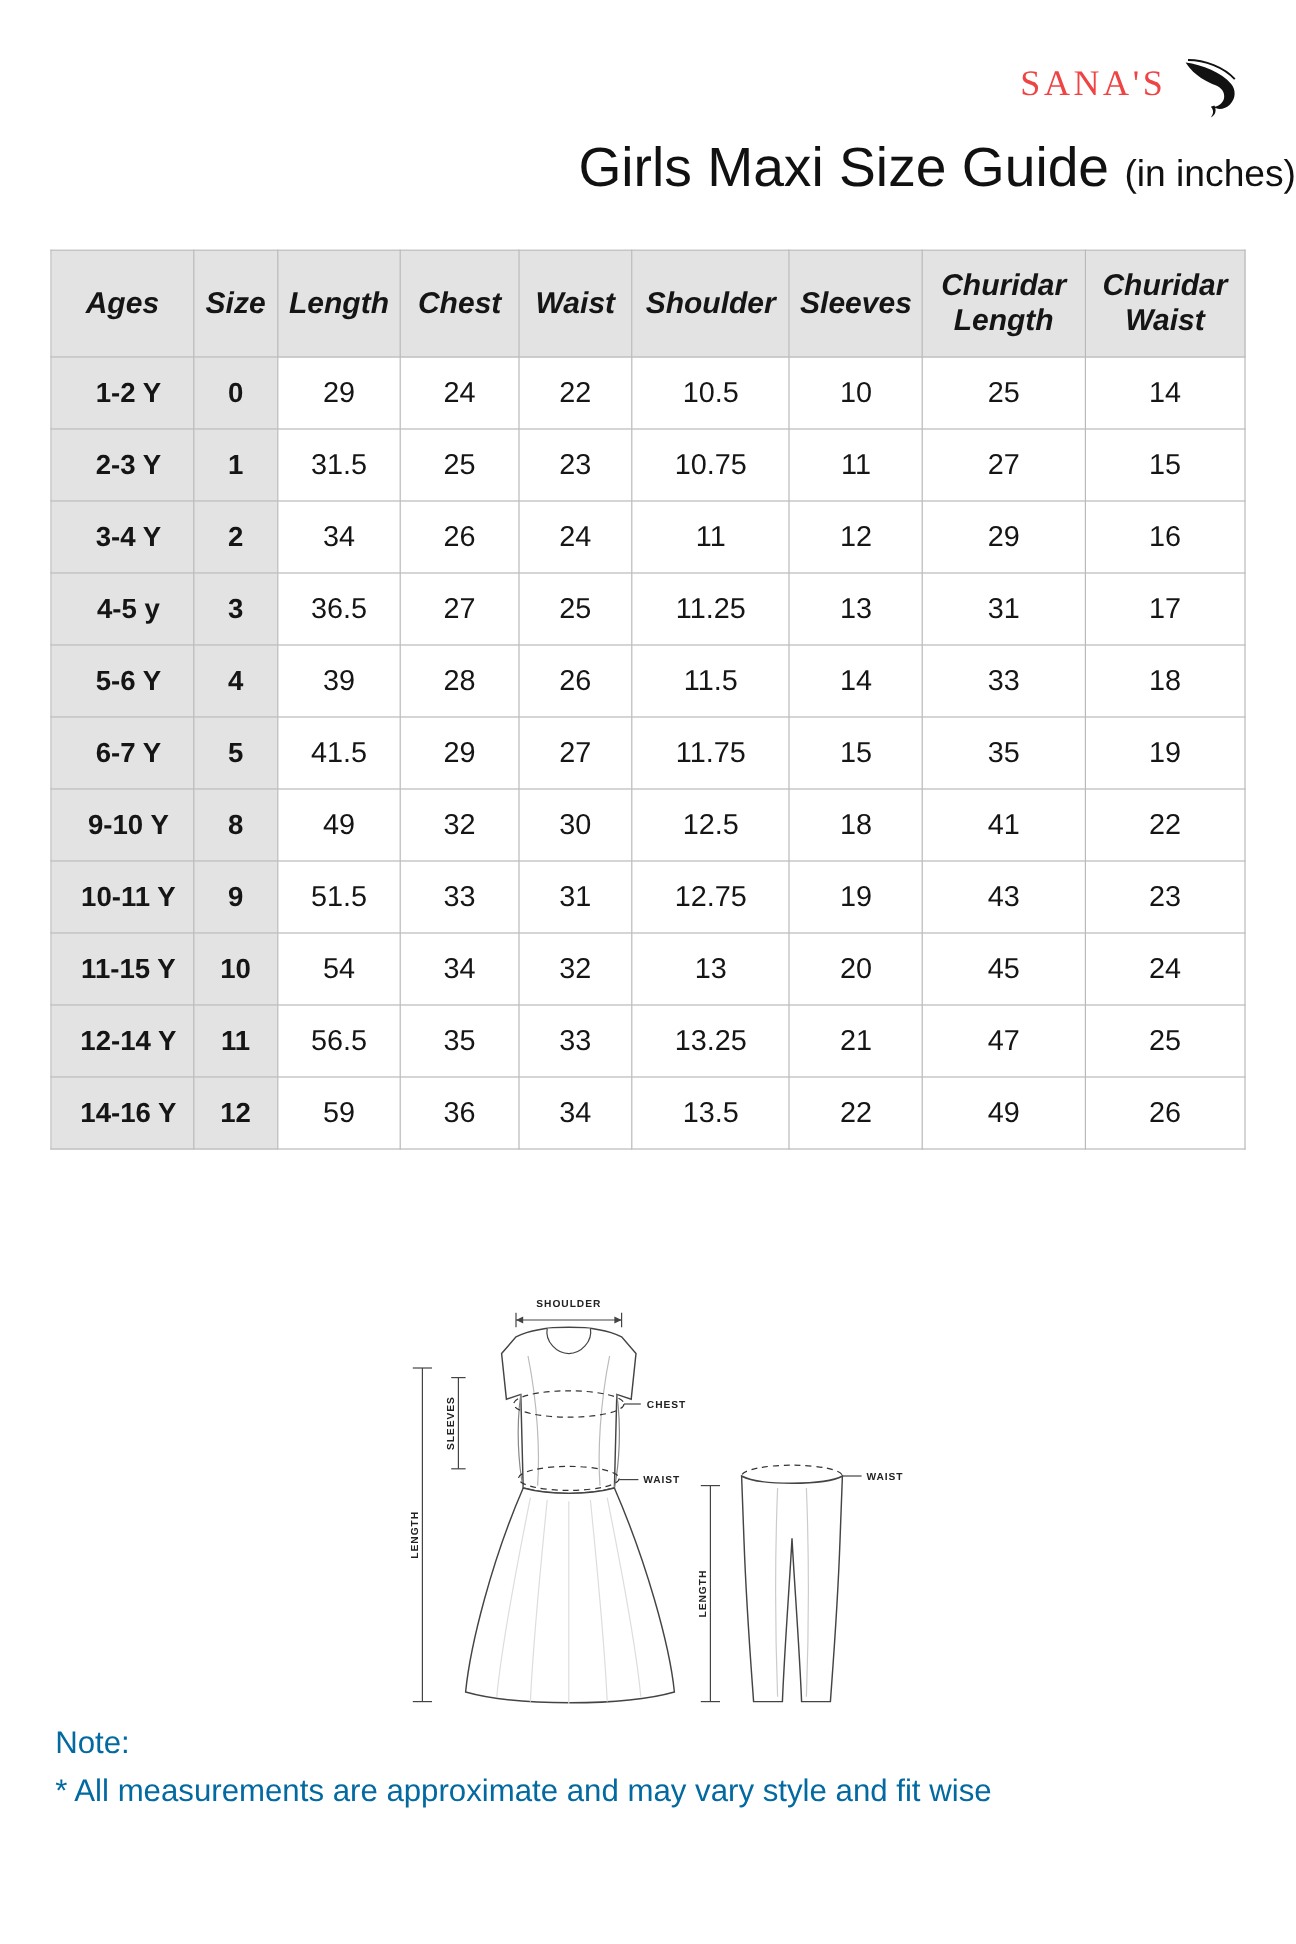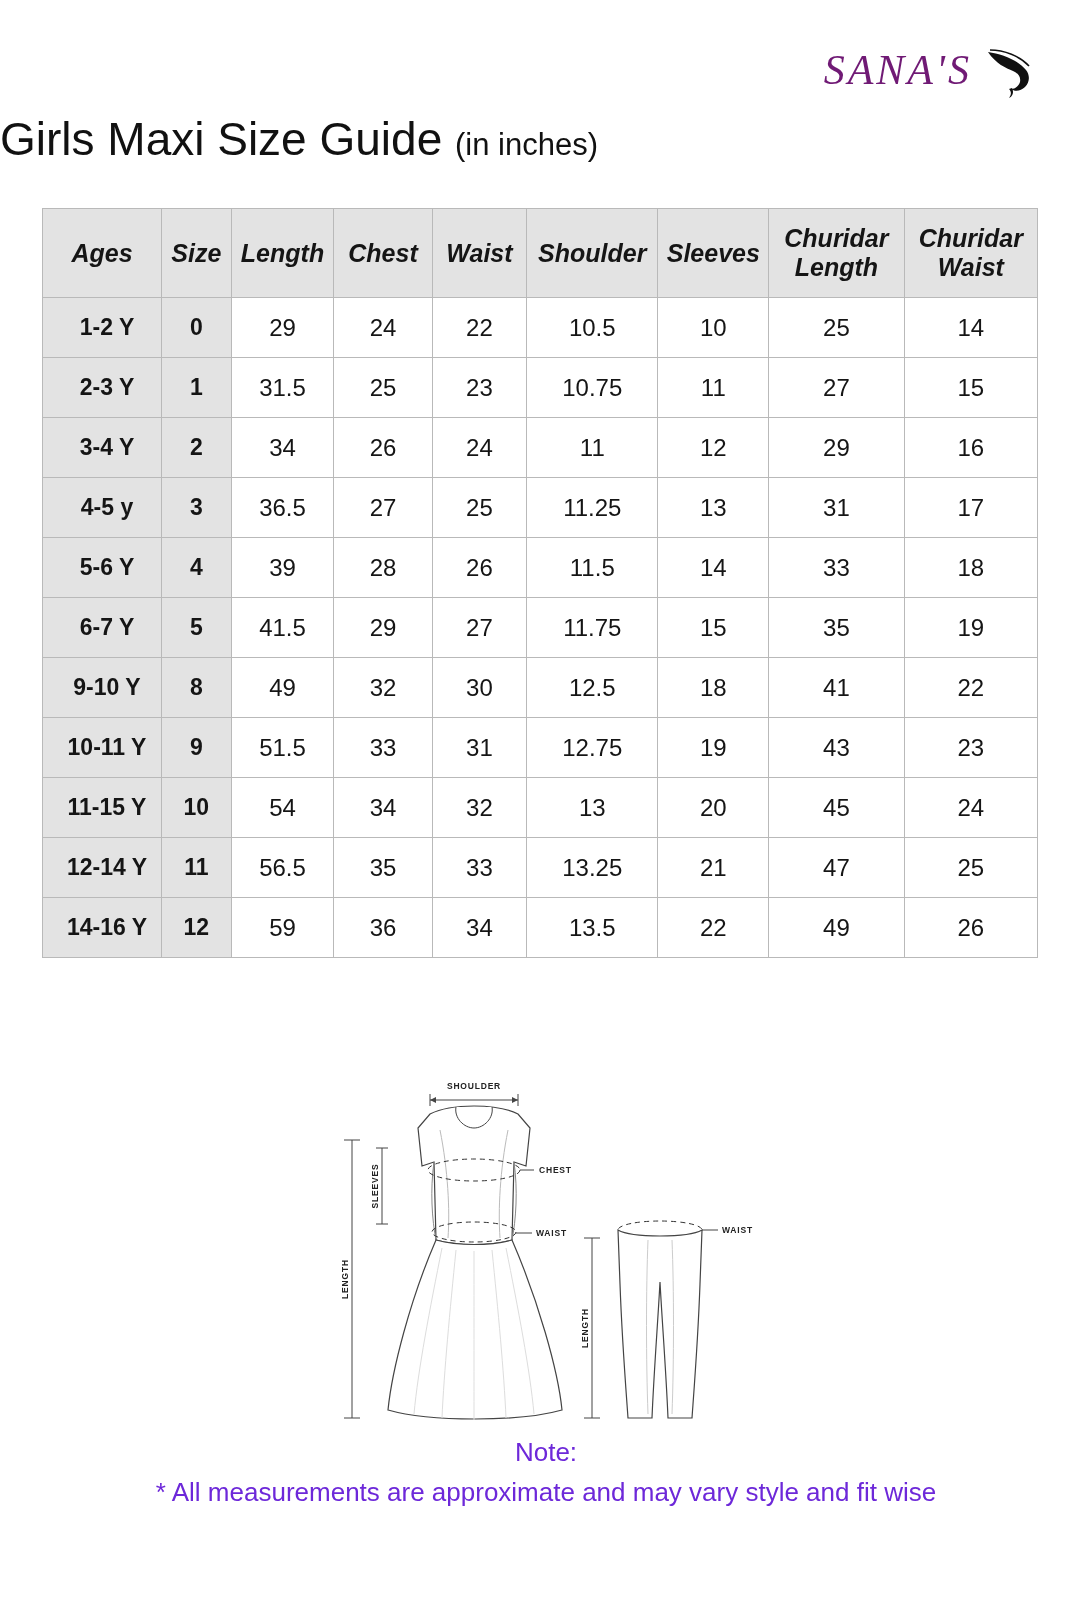--- a/index.html
+++ b/index.html
@@ -27,40 +27,39 @@
   .brand {
     position: absolute;
     top: 42px;
     right: 42px;
     display: flex;
     align-items: center;
     gap: 10px;
   }
   .brand-word {
     font-family: "Liberation Serif", serif;
-    font-size: 42px;
+    font-size: 30px;
     letter-spacing: 3px;
-    color: #701a75;
+    color: #ef4444;
     font-weight: 400;
-    font-style: italic;
   }
   .brand-mark {
     width: 56px;
     height: 56px;
     position: relative;
     top: 2px;
   }
 
   
   .title-wrap {
     position: absolute;
     top: 112px;
     left: 0;
     width: 1080px;
-    text-align: left;
+    text-align: right;
     white-space: nowrap;
   }
   .title-main {
     font-size: 46px;
     color: #111;
     letter-spacing: 0px;
   }
   .title-sub {
     font-size: 31px;
     color: #111;
@@ -129,23 +128,22 @@
 
   
   .notes {
     position: absolute;
     left: 46px;
     top: 1432px;
     width: 1000px;
   }
   .notes div {
     font-size: 26px;
-    color: #6d28d9;
+    color: #0369a1;
     line-height: 1.55;
-    text-align: center;
   }
 </style>
 </head>
 <body>
 
 <div class="page">
 
   <div class="brand">
     <div class="brand-word">SANA'S</div>
     <div class="brand-mark">

